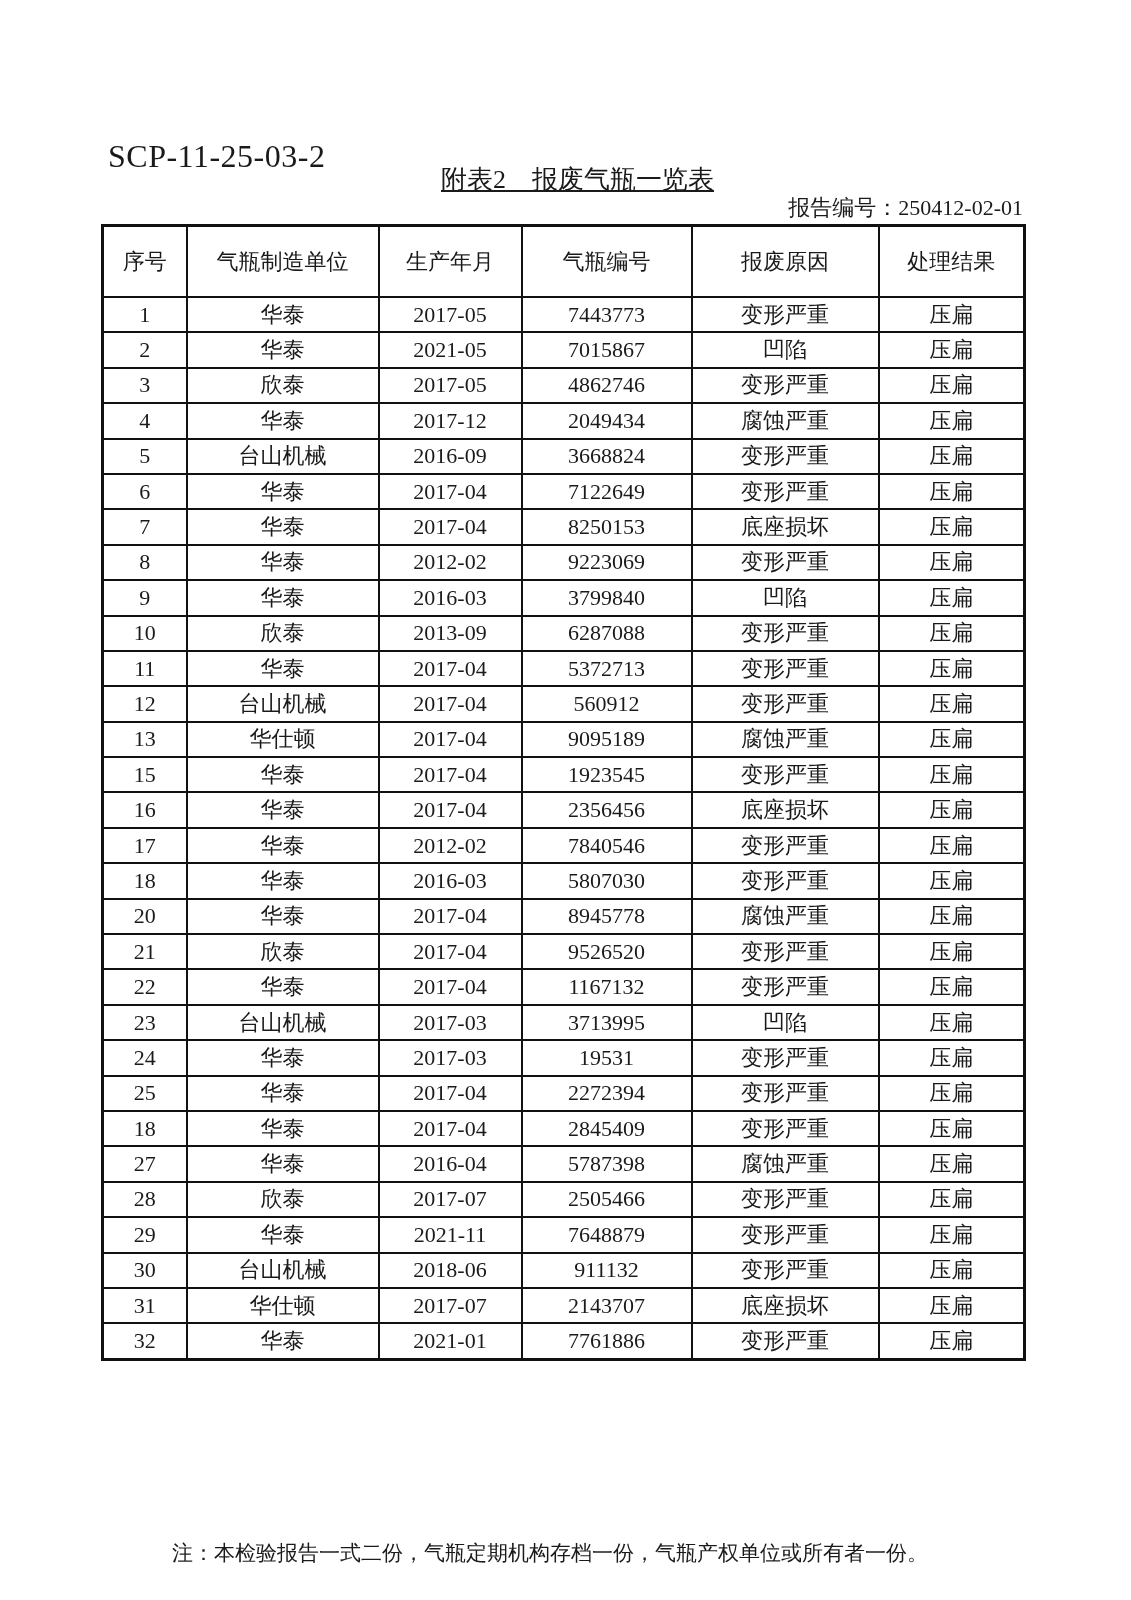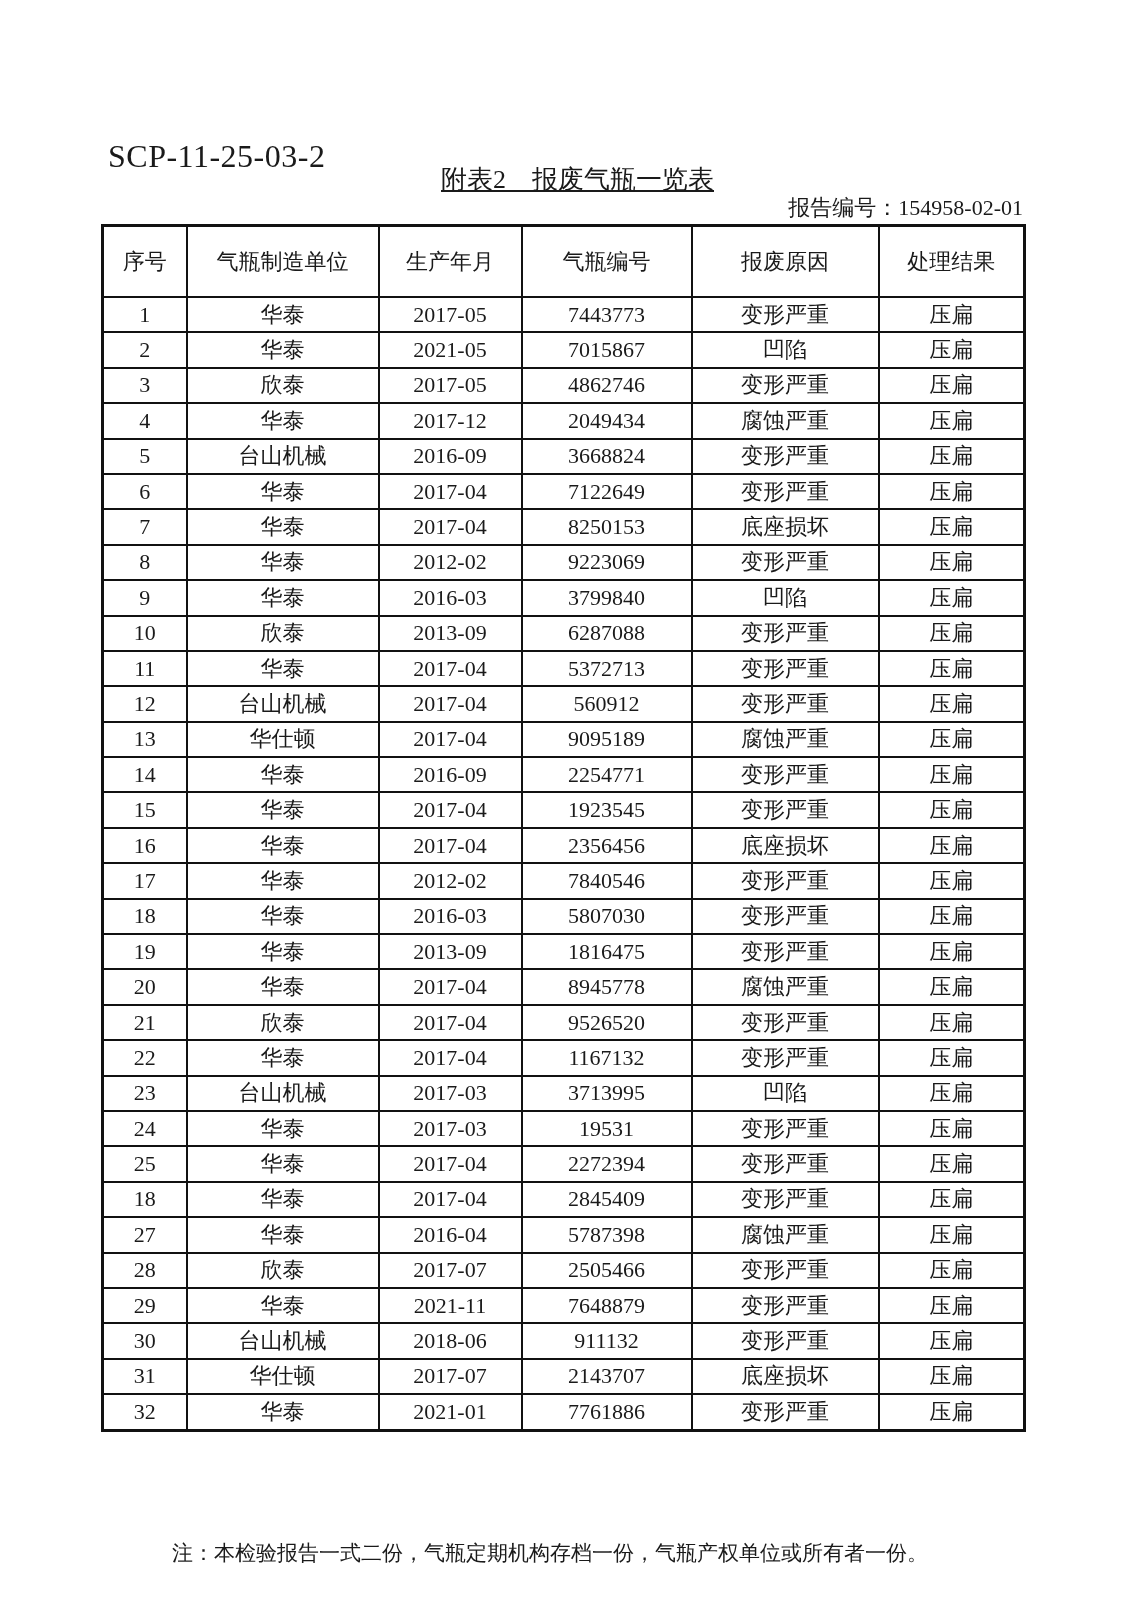--- a/index.html
+++ b/index.html
@@ -67,21 +67,21 @@
   }
 </style>
 </head>
 <body>
 
 <div class="doc-code">SCP-11-25-03-2</div>
 
 <div class="page-title">附表2　报废气瓶一览表</div>
 
 <div class="report-line">
-  <span>报告编号：</span><span>154958-02-01</span>
+  <span>报告编号：</span><span>250412-02-01</span>
 </div>
 
 <table class="scrap-table">
   <colgroup>
     <col style="width:84px">
     <col style="width:192px">
     <col style="width:143px">
     <col style="width:170px">
     <col style="width:187px">
     <col style="width:146px">
@@ -195,28 +195,20 @@
       </tr>
       <tr>
         <td>13</td>
         <td>华仕顿</td>
         <td>2017-04</td>
         <td>9095189</td>
         <td>腐蚀严重</td>
         <td>压扁</td>
       </tr>
       <tr>
-        <td>14</td>
-        <td>华泰</td>
-        <td>2016-09</td>
-        <td>2254771</td>
-        <td>变形严重</td>
-        <td>压扁</td>
-      </tr>
-      <tr>
         <td>15</td>
         <td>华泰</td>
         <td>2017-04</td>
         <td>1923545</td>
         <td>变形严重</td>
         <td>压扁</td>
       </tr>
       <tr>
         <td>16</td>
         <td>华泰</td>
@@ -231,28 +223,20 @@
         <td>2012-02</td>
         <td>7840546</td>
         <td>变形严重</td>
         <td>压扁</td>
       </tr>
       <tr>
         <td>18</td>
         <td>华泰</td>
         <td>2016-03</td>
         <td>5807030</td>
-        <td>变形严重</td>
-        <td>压扁</td>
-      </tr>
-      <tr>
-        <td>19</td>
-        <td>华泰</td>
-        <td>2013-09</td>
-        <td>1816475</td>
         <td>变形严重</td>
         <td>压扁</td>
       </tr>
       <tr>
         <td>20</td>
         <td>华泰</td>
         <td>2017-04</td>
         <td>8945778</td>
         <td>腐蚀严重</td>
         <td>压扁</td>

